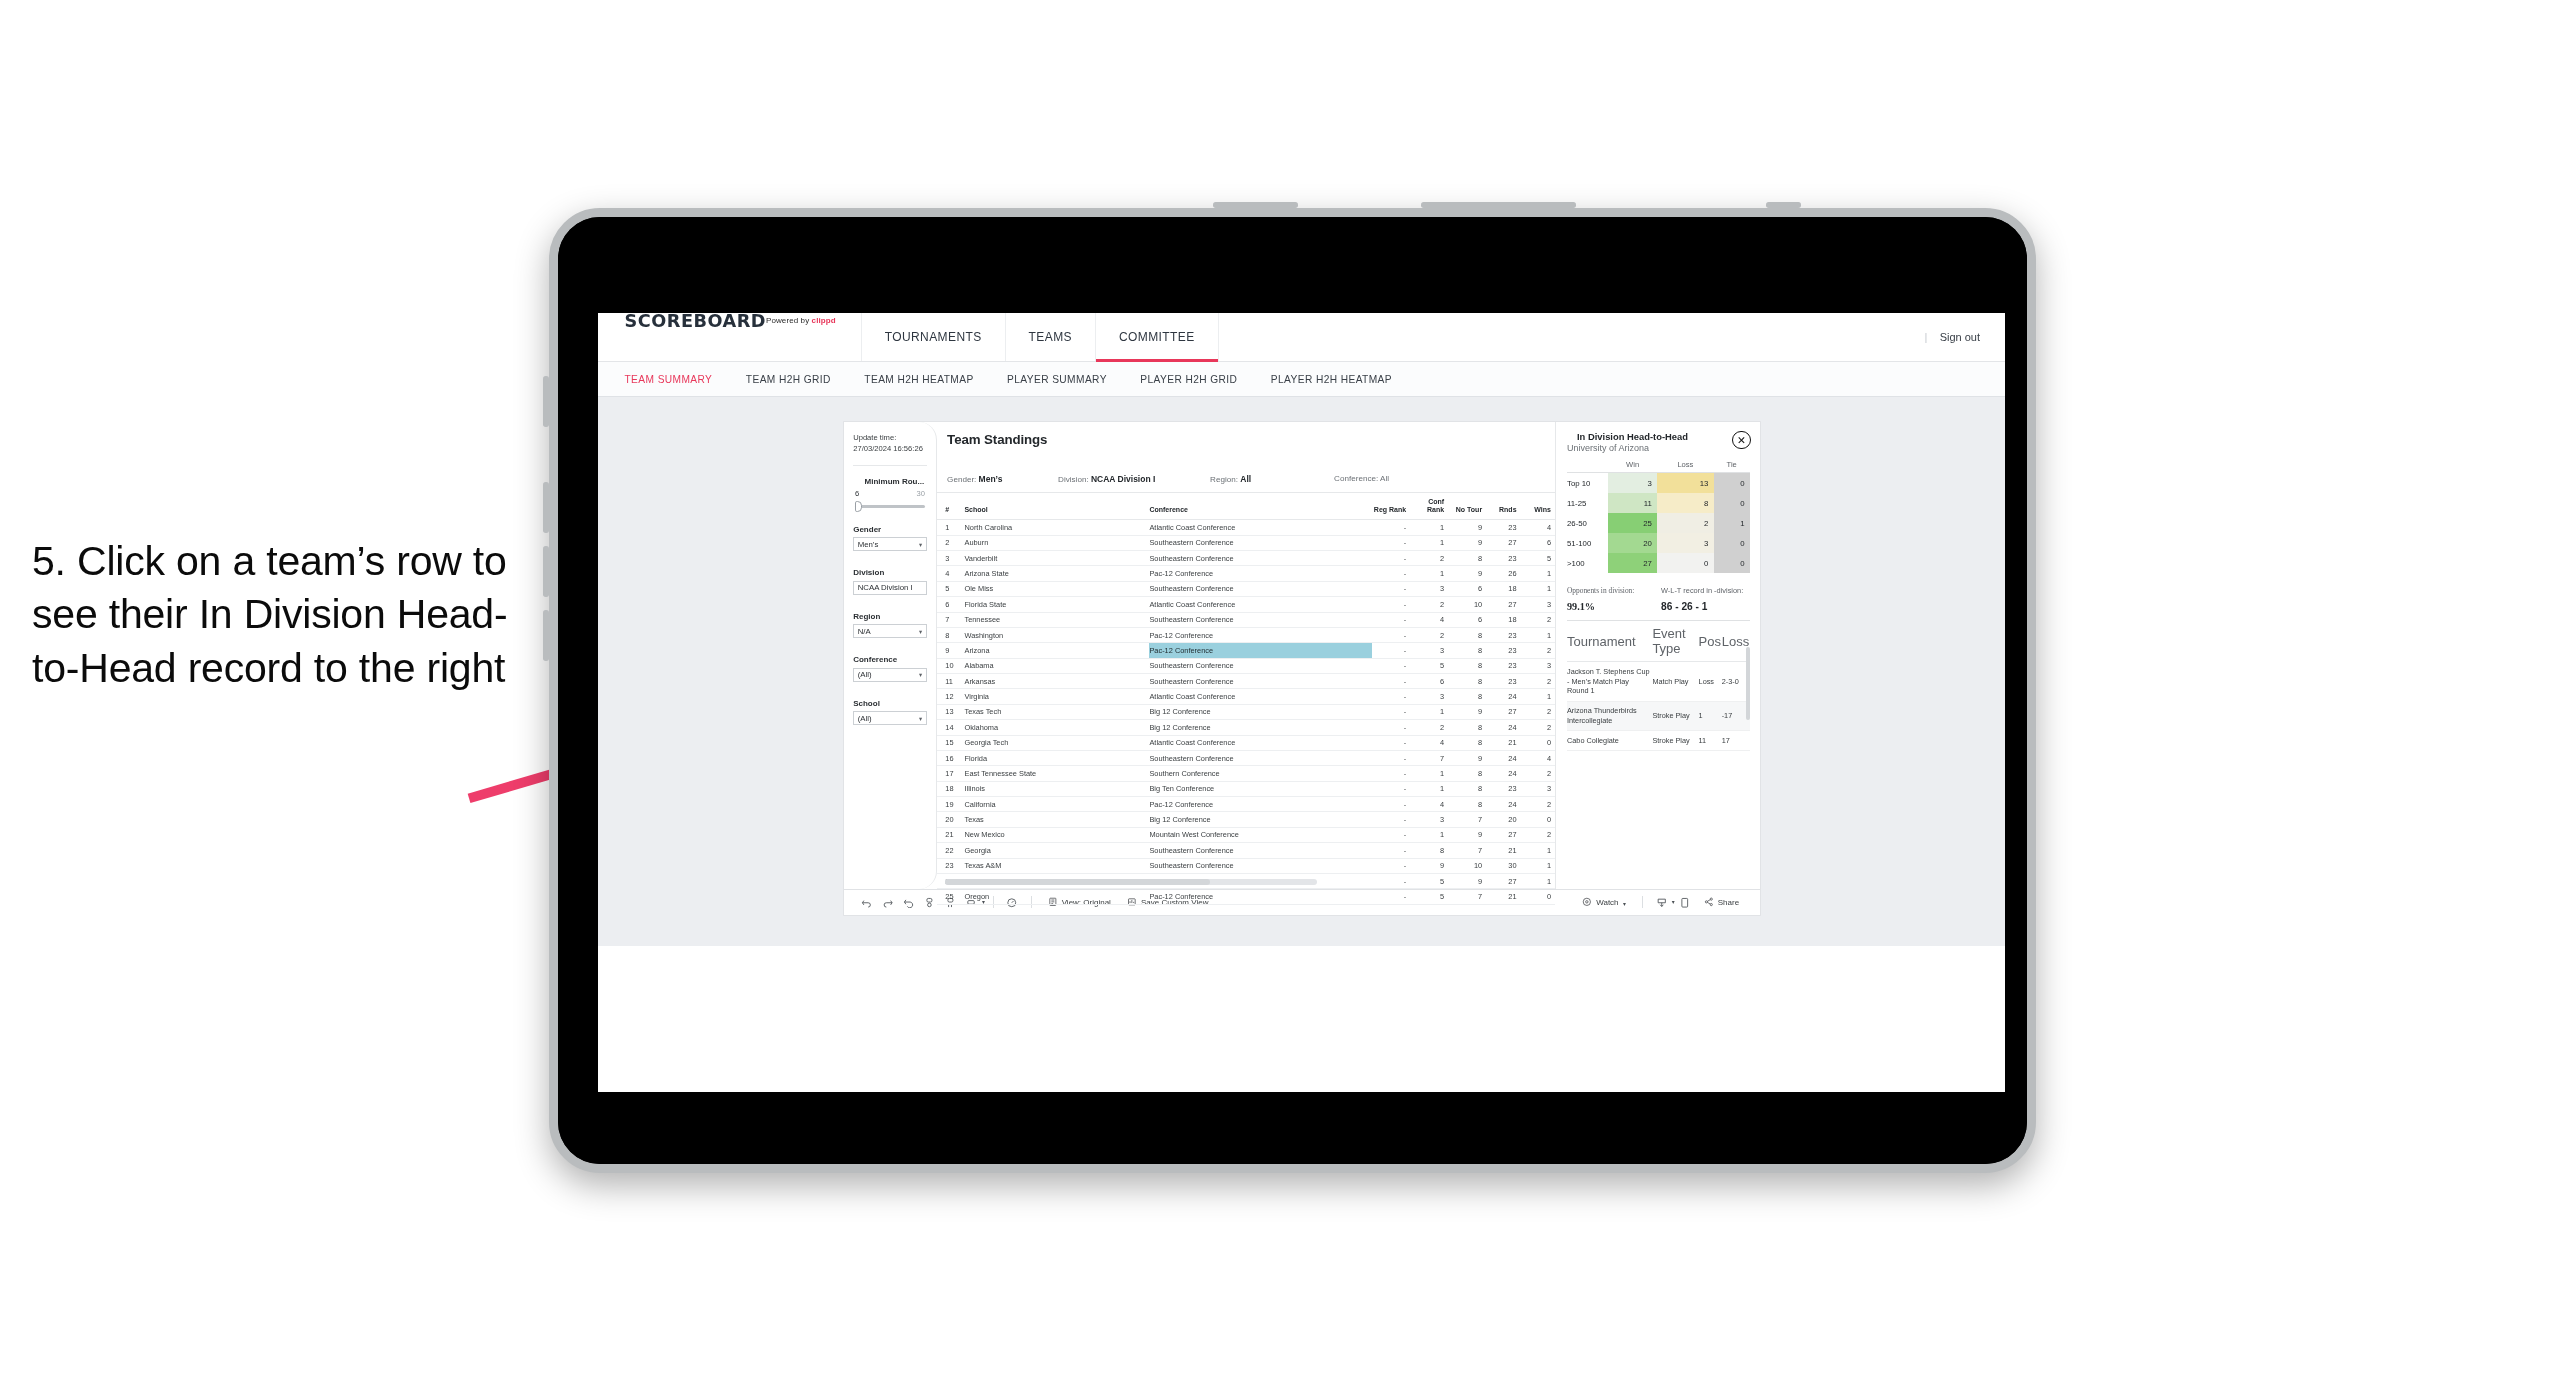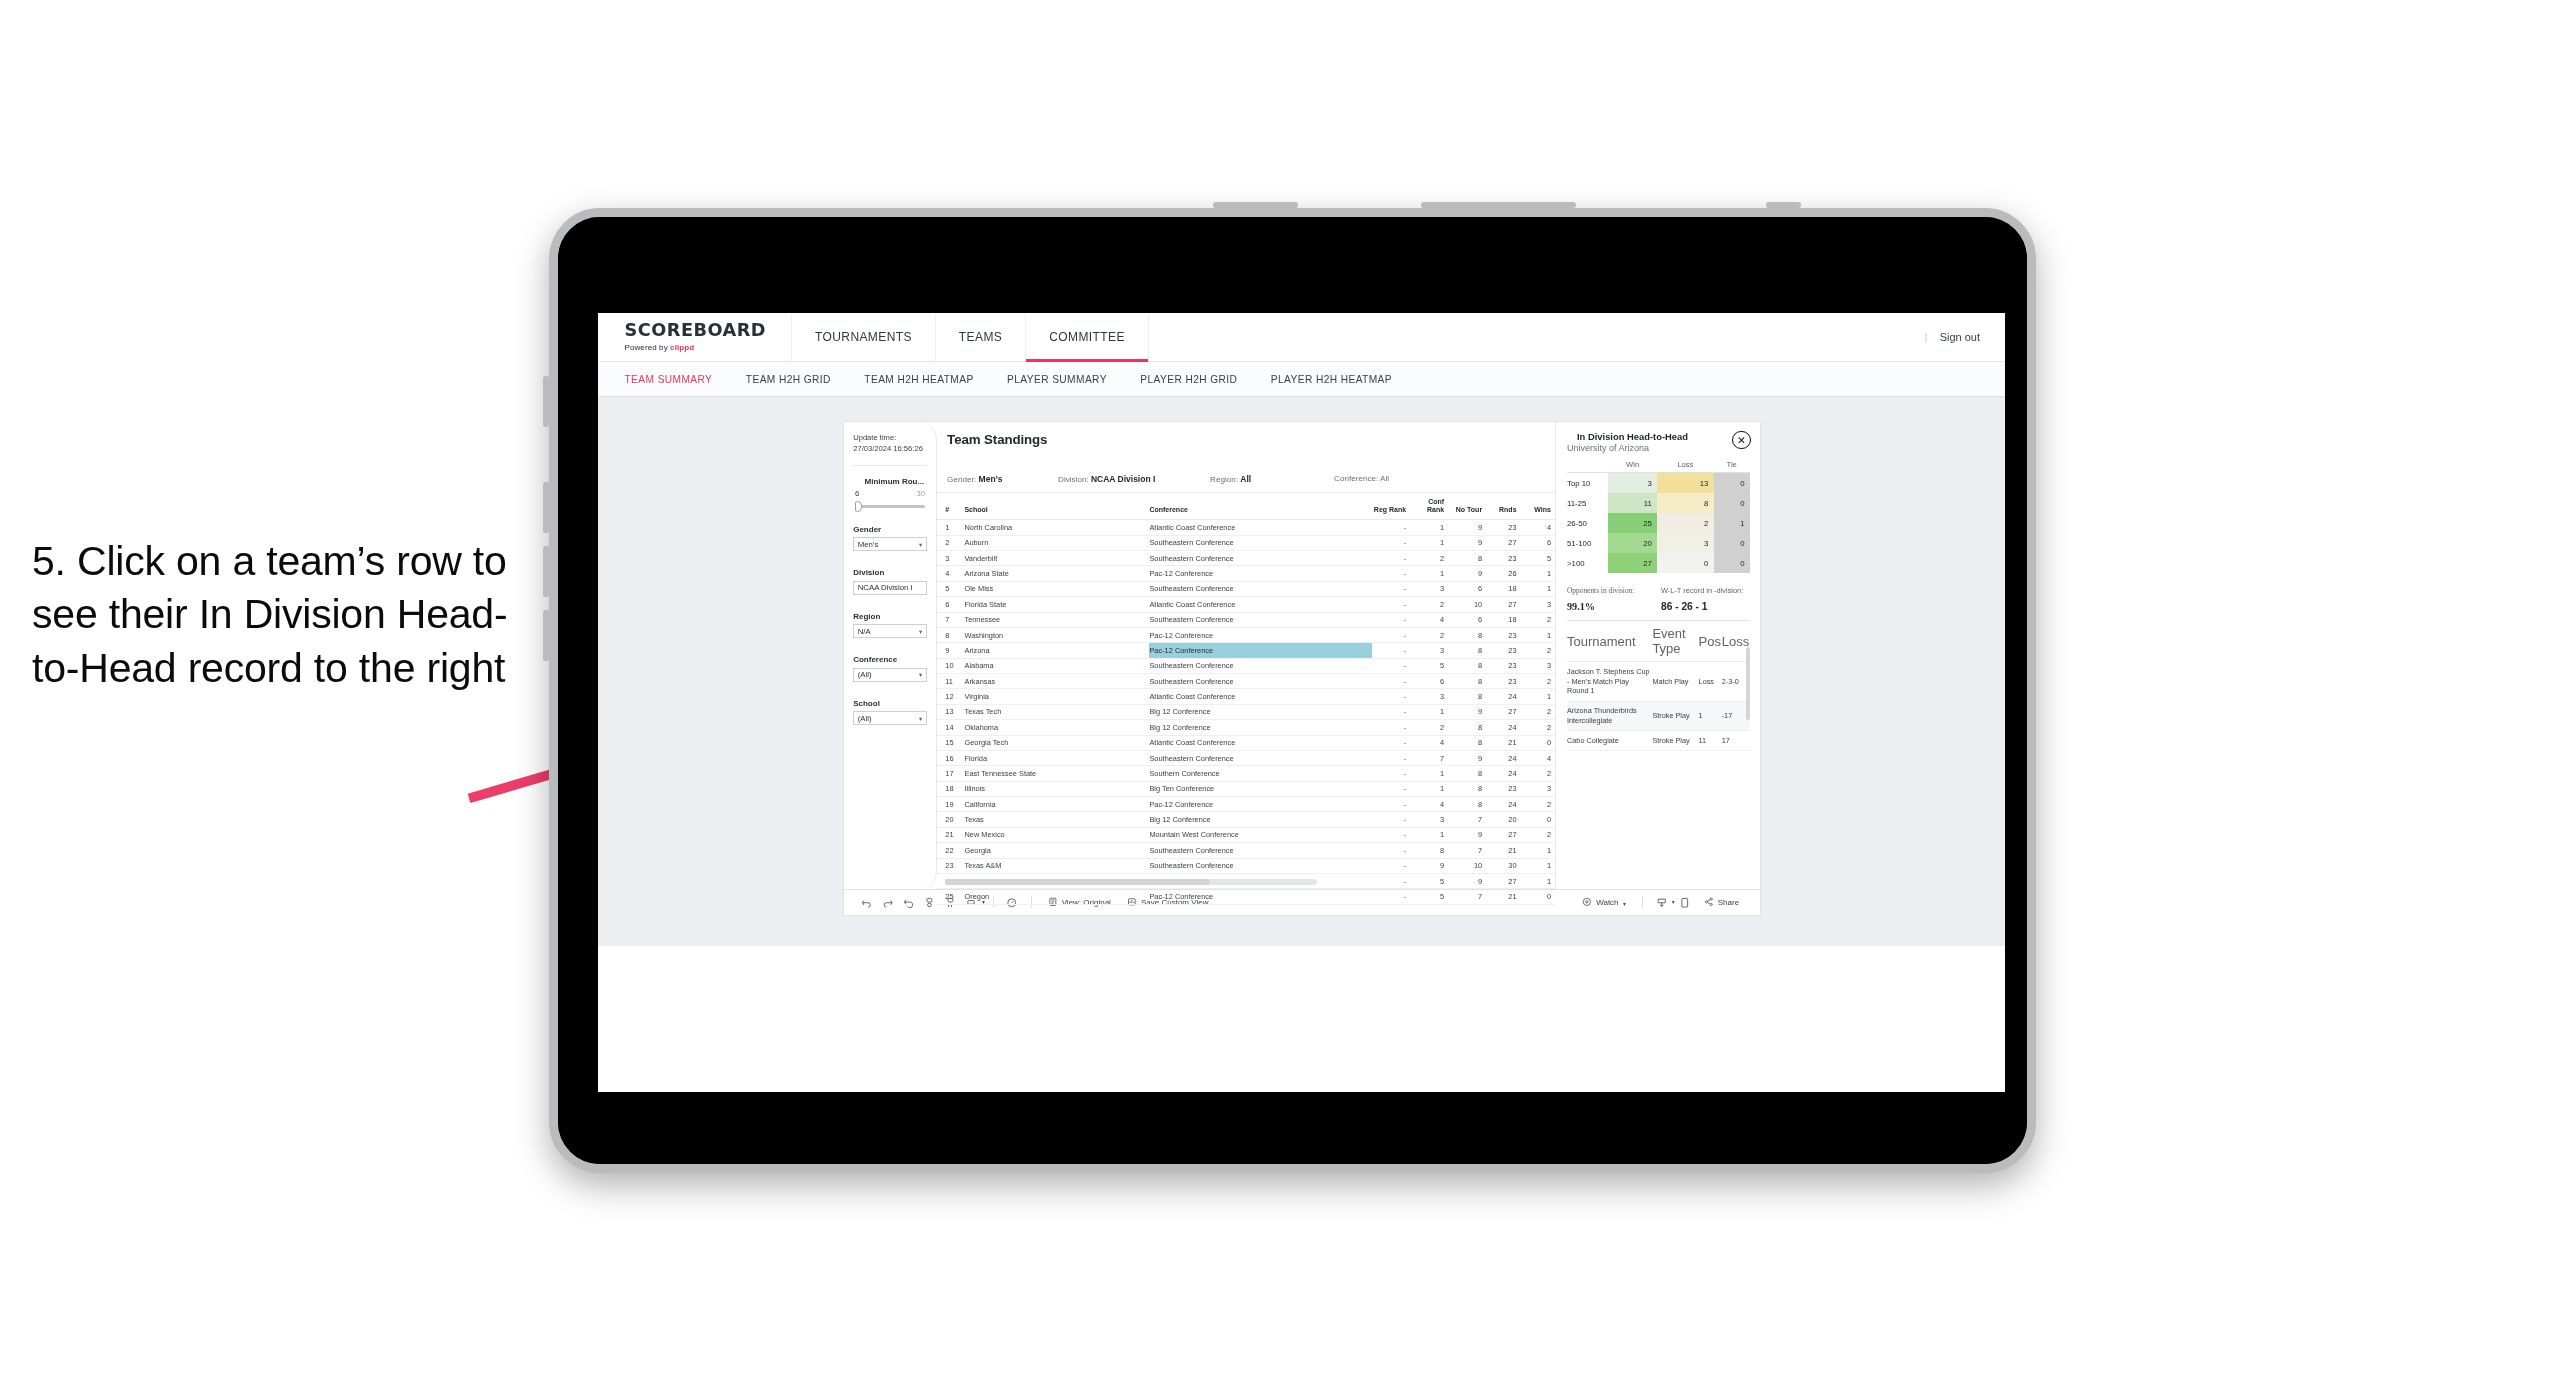--- a/index.html
+++ b/index.html
@@ -77,21 +77,21 @@
   .topnav {
     height: 49px;
     background: #ffffff;
     display: flex;
     align-items: stretch;
     border-bottom: 0.9px solid #e3e5e8;
     position: relative;
   }
   .brand {
     padding: 0 25px 0 26.5px;
-    display: flex; flex-direction: column; justify-content: center;
+    display: flex; flex-direction: row; justify-content: center;
     border-right: 0.9px solid #eceef0;
     min-width: 142px;
   }
   .brand-name {
     font-family: "DejaVu Sans", sans-serif;
     font-weight: 700;
     font-size: 17.7px;
     letter-spacing: 0.5px;
     color: #27303b;
     line-height: 1;

